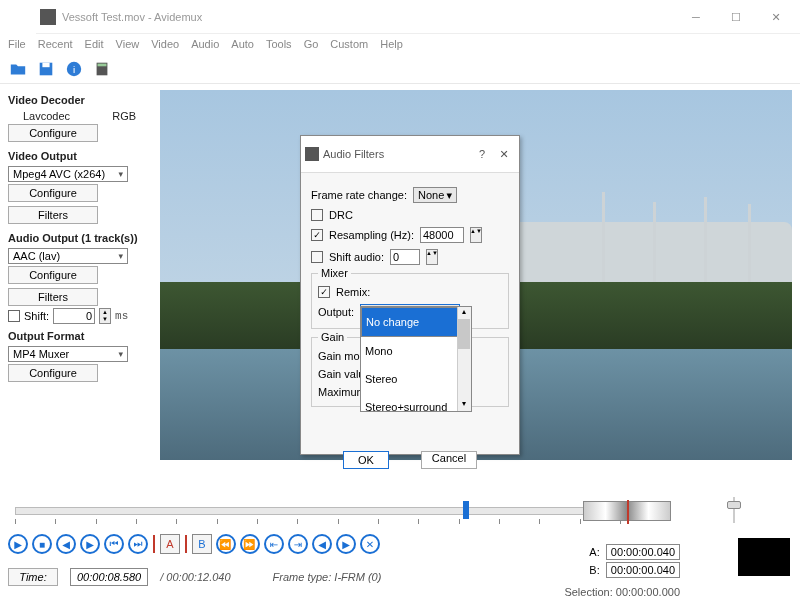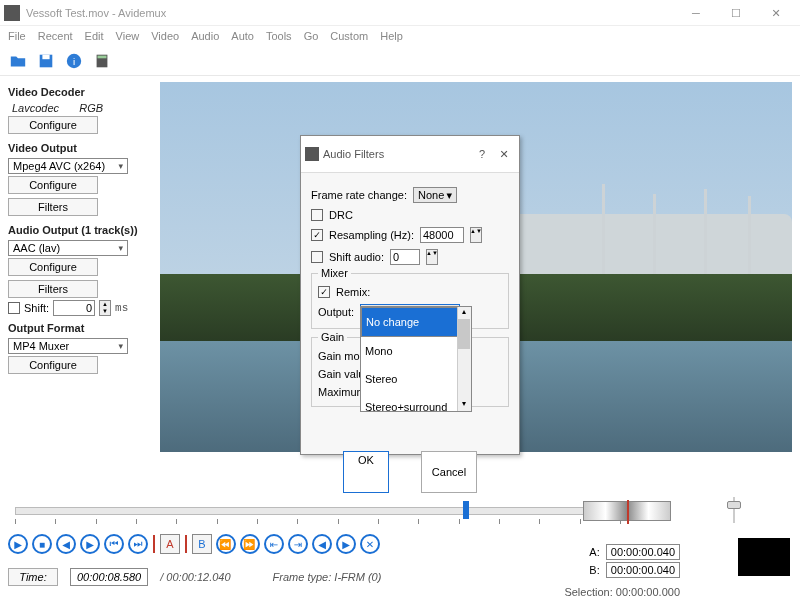--- a/index.html
+++ b/index.html
@@ -1,33 +1,33 @@
 <!DOCTYPE html>
 <html><head>
 <meta charset="utf-8">
 <style>
 * { box-sizing: border-box; margin: 0; padding: 0; font-family: "Segoe UI", Tahoma, sans-serif; font-size: 11px; }
 body { background: #fff; width: 800px; height: 600px; overflow: hidden; position: relative; }
 
-.titlebar { height: 26px; background: #fff; display: flex; align-items: center; padding: 0 4px; border-bottom: 1px solid #eee; }
+.titlebar { height: 34px; background: #fff; display: flex; align-items: center; padding: 0 4px; border-bottom: 1px solid #eee; margin-left: 36px; }
 .titlebar .icon { width: 16px; height: 16px; background: #555; margin-right: 6px; }
 .titlebar .title { flex: 1; color: #999; }
 .titlebar .winbtn { width: 40px; height: 26px; text-align: center; line-height: 26px; color: #888; }
 
 .menubar { height: 20px; display: flex; gap: 12px; padding: 0 8px; align-items: center; color: #888; }
 .menubar span { cursor: default; }
 
 .toolbar { height: 30px; display: flex; gap: 4px; padding: 4px 6px; align-items: center; border-bottom: 1px solid #e8e8e8; }
 .tbtn { width: 24px; height: 24px; display: inline-flex; align-items: center; justify-content: center; border-radius: 2px; }
 .tbtn svg { width: 18px; height: 18px; }
 
 .main { display: flex; height: 400px; }
 .sidebar { width: 160px; padding: 4px 8px; }
 .sidebar .heading { font-weight: bold; margin: 6px 0 4px; color: #222; }
-.sidebar .sub { color: #222; margin: 2px 4px; font-style: italic; }
+.sidebar .sub { color: #222; margin: 2px 15px; }
 .btn { display: inline-block; border: 1px solid #aaa; background: #f7f7f7; padding: 2px 10px; margin: 2px 0; min-width: 90px; text-align: center; }
 .sel { border: 1px solid #888; background: #fff; padding: 1px 4px; width: 120px; display: inline-flex; justify-content: space-between; align-items: center; }
 .sel .chev { font-size: 9px; color: #555; }
 .shiftrow { display: flex; align-items: center; gap: 4px; }
 .small-input { width: 42px; border: 1px solid #888; padding: 1px 2px; text-align: right; }
 .ms { color: #555; font-family: Liberation Mono, monospace; }
 
 .preview { flex: 1; margin: 6px 8px 0 0; background: #333; position: relative; overflow: hidden; height: 370px;}
 .sky { height: 52%; background: linear-gradient(#a7c6e0,#bcd2e4); position: relative;}
 .stadium { position:absolute; bottom:0; left:45%; right:0; height:60px; background: #cfd6d9; border-radius: 8px 8px 0 0;}
@@ -44,21 +44,21 @@
 .drow { display: flex; align-items: center; gap: 6px; margin: 6px 0; }
 .dlabel2 { white-space: nowrap; }
 .dsel { border: 1px solid #888; background: #e8e8e8; padding: 0 4px; min-width: 44px; display: inline-flex; justify-content: space-between; align-items: center; height: 16px;}
 .dnum { width: 44px; border: 1px solid #888; padding: 0 2px; text-align: left; height: 16px; }
 .spin { width: 12px; height: 16px; border:1px solid #888; display:flex; flex-direction: column; font-size: 6px; line-height:7px; align-items:center; background:#eee;}
 .cb { width: 12px; height: 12px; border: 1px solid #666; display: inline-flex; align-items: center; justify-content: center; font-size: 9px; }
 .dgroup { border: 1px solid #ccc; padding: 6px 6px 2px; margin-top: 8px; position: relative; }
 .dgroup .gtitle { position: absolute; top: -7px; left: 6px; background: #f7f7f7; padding: 0 3px; }
 .dbtns { display: flex; gap: 2px; justify-content: center; margin-top: 44px; }
 .dbtn2 { border: 1px solid #1a6fd4; background: #fff; padding: 2px 14px; }
-.dbtn3 { border: 1px solid #aaa; background: #fff; padding: 14px 10px; margin-left: 30px; }
+.dbtn3 { border: 1px solid #aaa; background: #fff; padding: 0 10px; margin-left: 30px; }
 
 .dropdown { position: absolute; left: 360px; top: 306px; width: 112px; background: #fff; border: 1px solid #888; z-index: 60; max-height: 106px; overflow: hidden;}
 .dropdown .opt { padding: 8px 4px; white-space: nowrap; overflow: hidden; text-overflow: ellipsis; }
 .dropdown .opt.sel { background: #1a6fd4; color: #fff; }
 .dropdown .scrollbar { position: absolute; right: 0; top:0; bottom:0; width: 14px; background: #f0f0f0; border-left:1px solid #ccc;}
 .dropdown .thumb { position:absolute; right:1px; top:12px; width:12px; height:30px; background:#c8c8c8;}
 .dropdown .arrow { position:absolute; width:14px; height:12px; right:0; font-size:8px; text-align:center;}
 
 .bottom { position: absolute; left: 0; right: 0; bottom: 0; height: 104px; padding: 0 8px; }
 .timeline { height: 30px; position: relative; border:1px solid transparent;}

